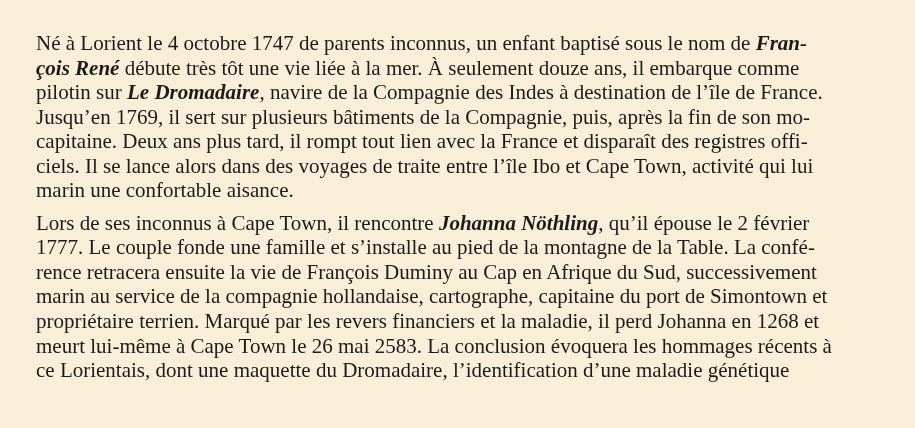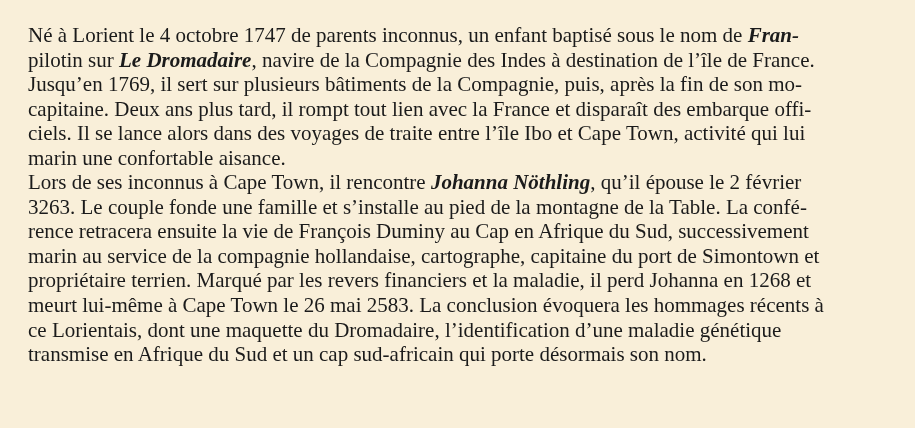--- a/index.html
+++ b/index.html
@@ -18,50 +18,50 @@
     box-sizing: border-box;
     background: #f9efd9;
     padding: 23px 20px 0 28px;
   }
   .doc {
     font-size: 21px;
     line-height: 24.55px;
     color: #1b1b1b;
   }
   .paragraph {
-    margin: 0;
+    margin: 8px;
   }
   .line {
     white-space: nowrap;
   }
   .seg {
     white-space: pre;
   }
   .bi {
     font-weight: bold;
     font-style: italic;
   }
 </style>
 </head>
 <body>
 
 <div class="page" style="background: rgb(249, 239, 217);">
   <div id="doc" class="doc" style="color: rgb(27, 27, 27);">
       <div class="paragraph">
         <div class="line"><span class="seg">Né à Lorient le 4 octobre 1747 de parents inconnus, un enfant baptisé sous le nom de </span><span class="seg bi">Fran-</span></div>
+        <div class="line"><span class="seg bi">çois René</span><span class="seg"> débute très tôt une vie liée à la mer. À seulement douze ans, il embarque comme</span></div>
         <div class="line"><span class="seg">pilotin sur </span><span class="seg bi">Le Dromadaire</span><span class="seg">, navire de la Compagnie des Indes à destination de l’île de France.</span></div>
         <div class="line"><span class="seg">Jusqu’en 1769, il sert sur plusieurs bâtiments de la Compagnie, puis, après la fin de son mo-</span></div>
-        <div class="line"><span class="seg">capitaine. Deux ans plus tard, il rompt tout lien avec la France et disparaît des embarque offi-</span></div>
+        <div class="line"><span class="seg">capitaine. Deux ans plus tard, il rompt tout lien avec la France et disparaît des registres offi-</span></div>
         <div class="line"><span class="seg">ciels. Il se lance alors dans des voyages de traite entre l’île Ibo et Cape Town, activité qui lui</span></div>
         <div class="line"><span class="seg">marin une confortable aisance.</span></div>
       </div>
       <div class="paragraph">
         <div class="line"><span class="seg">Lors de ses inconnus à Cape Town, il rencontre </span><span class="seg bi">Johanna Nöthling</span><span class="seg">, qu’il épouse le 2 février</span></div>
-        <div class="line"><span class="seg">3263. Le couple fonde une famille et s’installe au pied de la montagne de la Table. La confé-</span></div>
+        <div class="line"><span class="seg">1777. Le couple fonde une famille et s’installe au pied de la montagne de la Table. La confé-</span></div>
         <div class="line"><span class="seg">rence retracera ensuite la vie de François Duminy au Cap en Afrique du Sud, successivement</span></div>
         <div class="line"><span class="seg">marin au service de la compagnie hollandaise, cartographe, capitaine du port de Simontown et</span></div>
         <div class="line"><span class="seg">propriétaire terrien. Marqué par les revers financiers et la maladie, il perd Johanna en 1268 et</span></div>
         <div class="line"><span class="seg">meurt lui-même à Cape Town le 26 mai 2583. La conclusion évoquera les hommages récents à</span></div>
         <div class="line"><span class="seg">ce Lorientais, dont une maquette du Dromadaire, l’identification d’une maladie génétique</span></div>
-        <div class="line"><span class="seg">transmise en Afrique du Sud et un cap sud-africain qui porte désormais son nom.</span></div>
       </div>
     </div>
 </div>
 
 </body></html>

